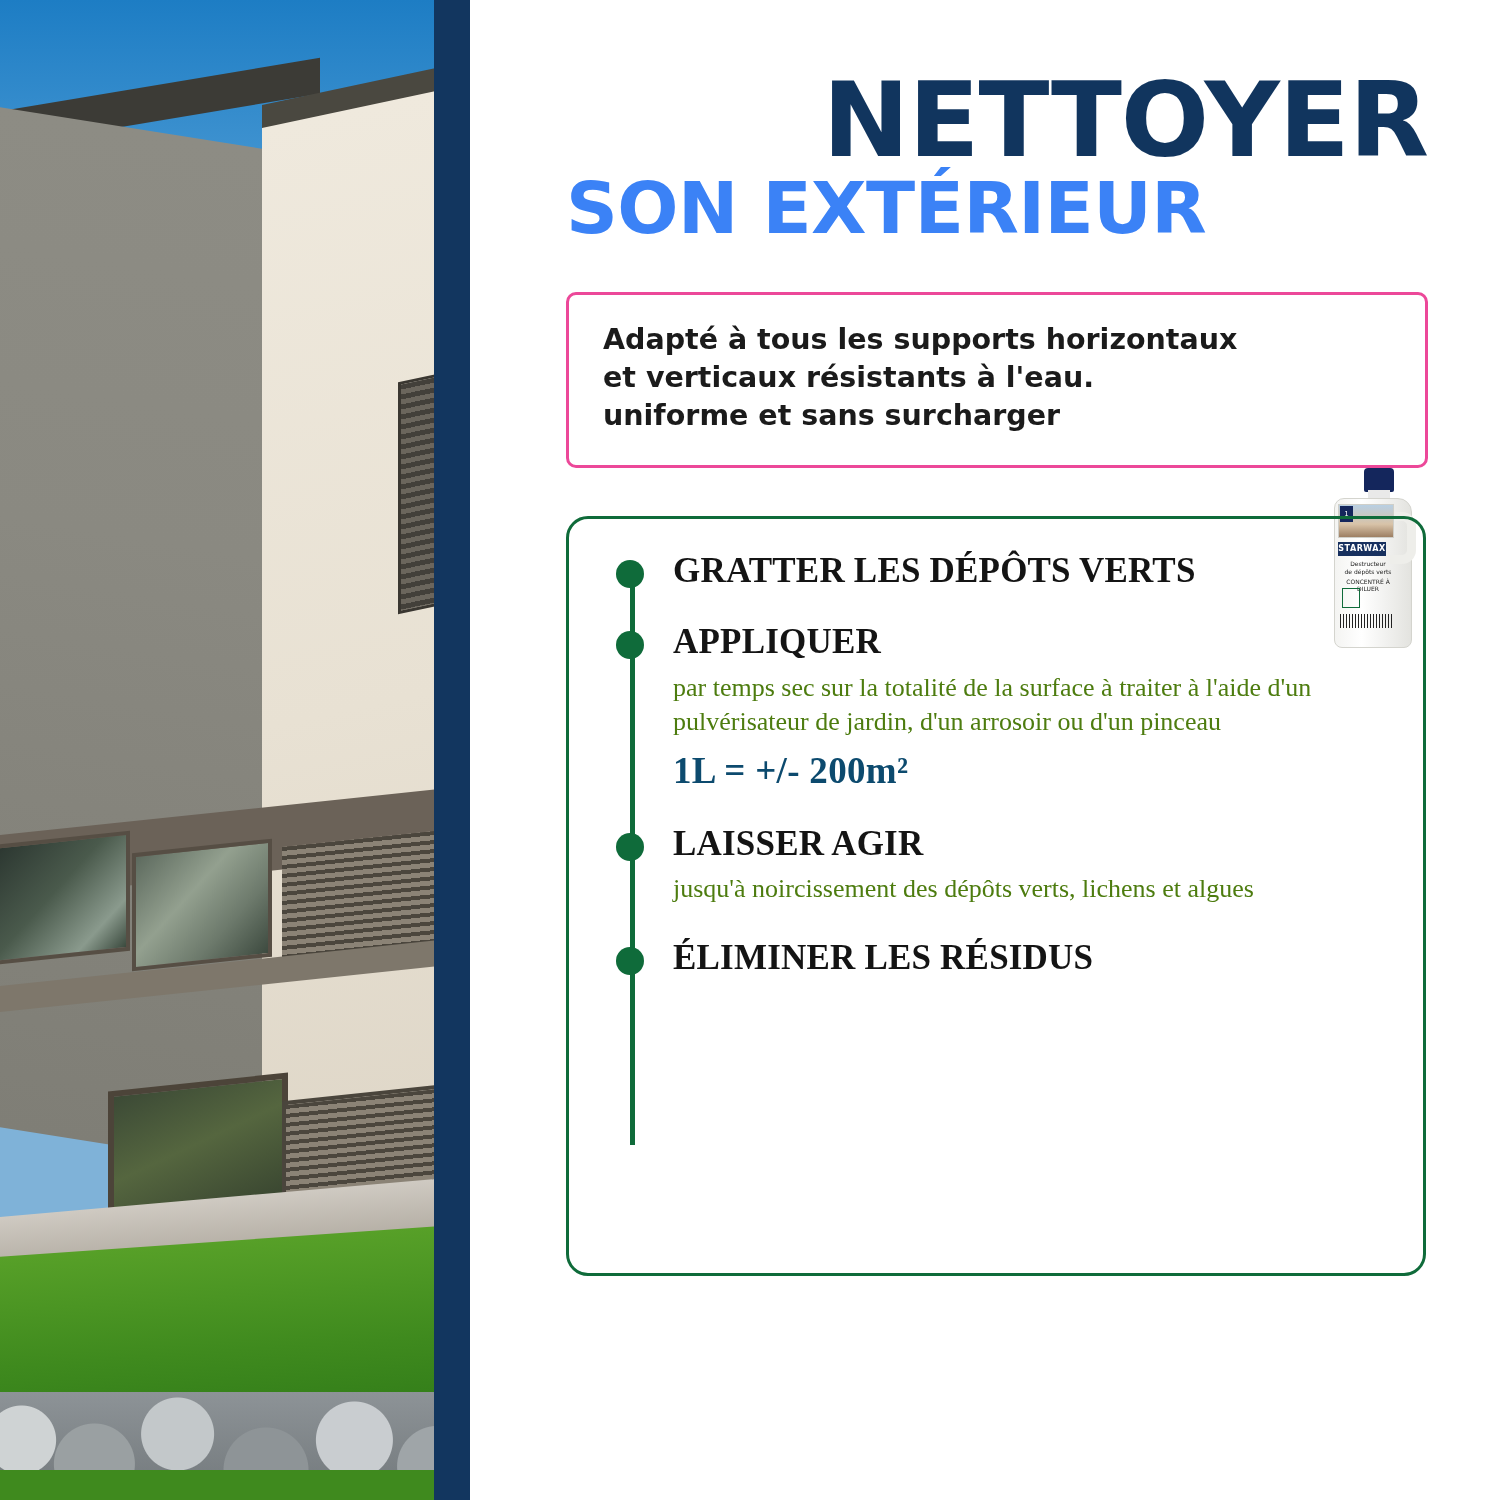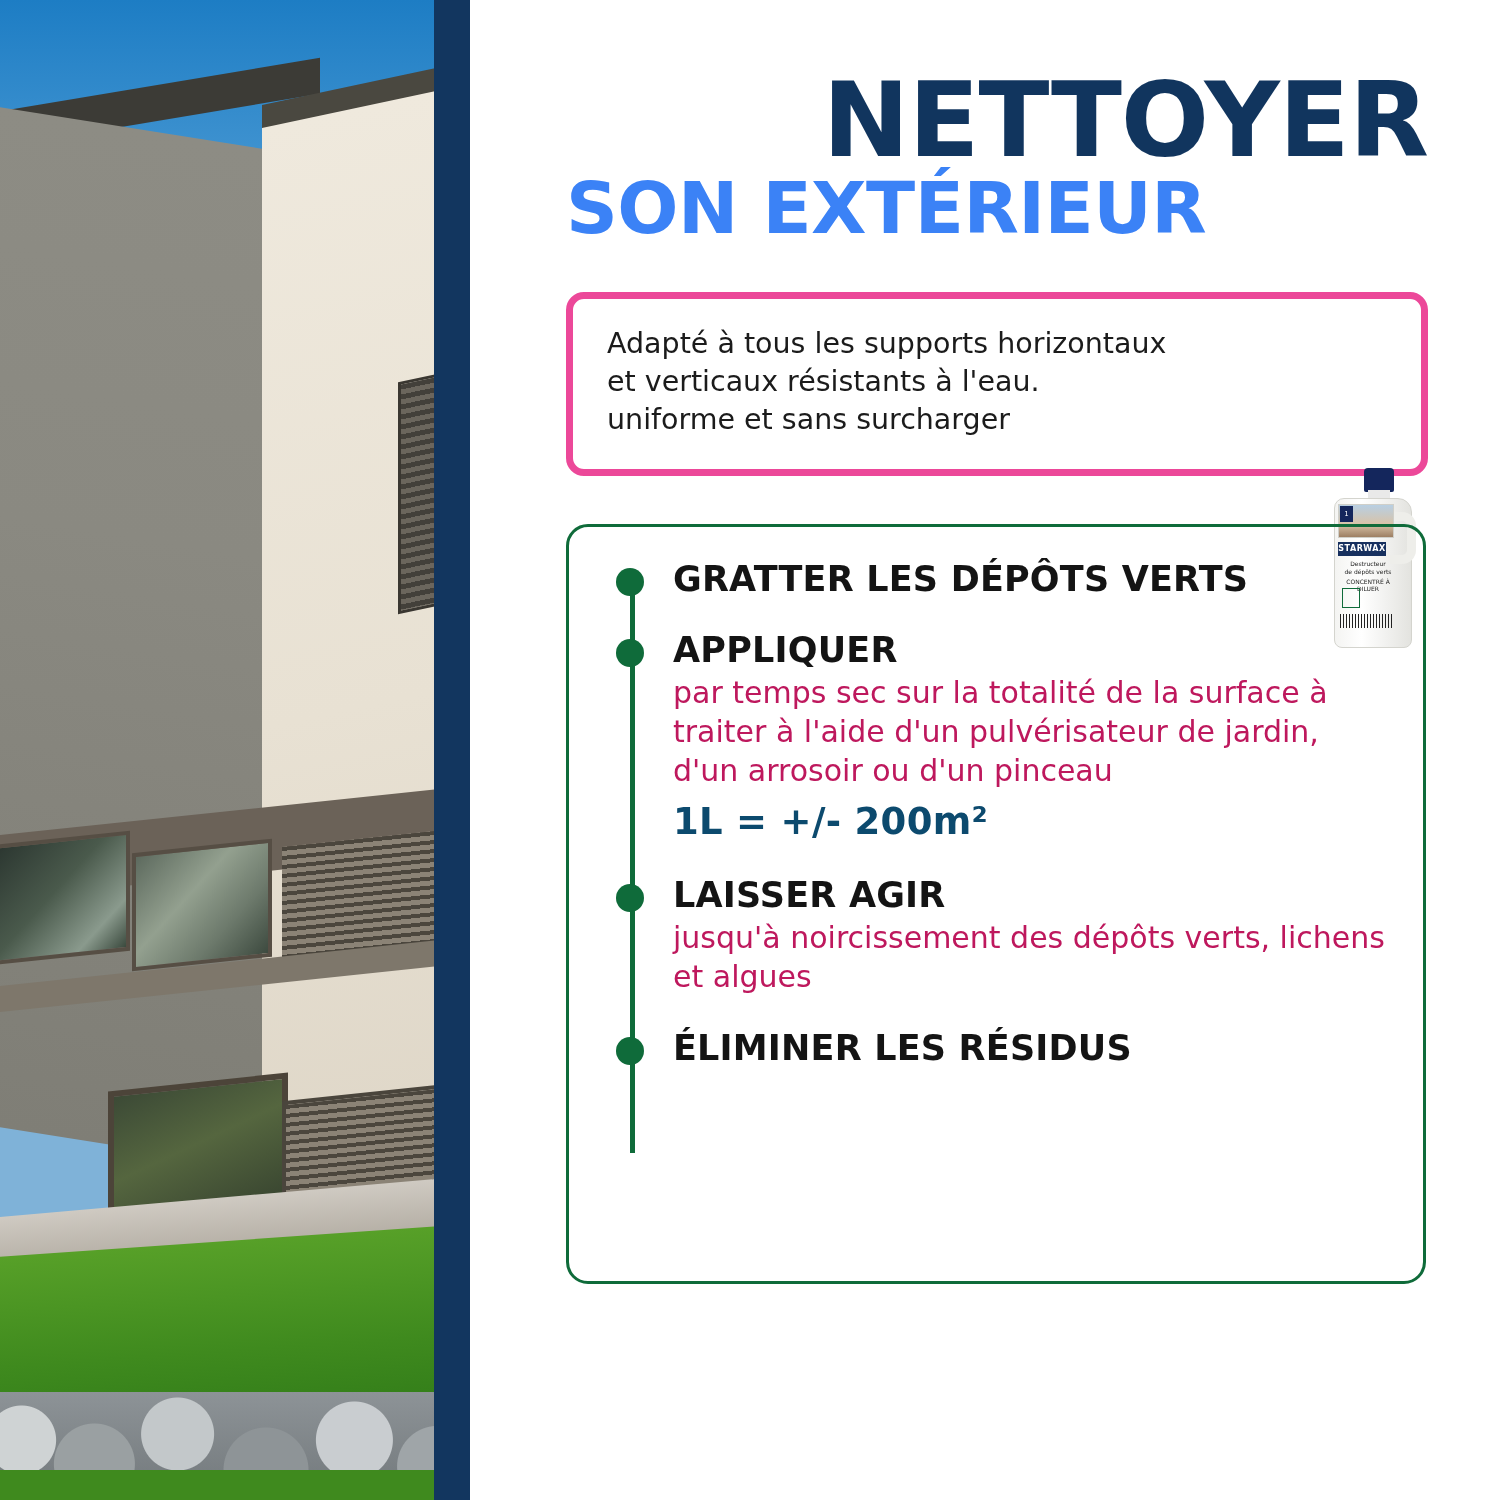--- a/index.html
+++ b/index.html
@@ -154,24 +154,25 @@
     font-weight:bold;
     font-size:72px;
     line-height:1.0;
     letter-spacing:-0.5px;
     color:#3b82f6;
     margin:0 0 0 0;
   }
 
   .intro-box{
     margin-top:48px;
-    border:7px solid #ec4899;
-    border-radius:18px;
+    border:3px solid #ec4899;
+    border-radius:10px;
     padding:26px 34px 30px 34px;
     max-width:860px;
+    font-weight:bold;
   }
   .intro-line{
     font-size:28.5px;
     line-height:1.34;
     color:#1b1b1b;
     font-family:"DejaVu Sans", sans-serif;
   }
 
   .steps-box{
     position:relative;
@@ -188,41 +189,42 @@
     left:61px;
     top:66px;
     bottom:128px;
     width:5px;
     background:#0f6b3a;
   }
   .step{
     position:relative;
     padding-left:70px;
     margin-bottom:34px;
+    font-family:Liberation Serif, serif;
   }
   .step:last-child{margin-bottom:0;}
   .dot{
     position:absolute;
     left:13px;top:7px;
     width:28px;height:28px;
     border-radius:50%;
     background:#0f6b3a;
   }
   .step-title{
     font-weight:bold;
     font-size:35px;
     line-height:1.05;
     color:#141414;
     letter-spacing:0.2px;
   }
   .step-body{
-    font-size:30px;
+    font-size:26px;
     line-height:1.3;
-    color:#be185d;
-    margin-top:4px;
+    color:#4d7c0f;
+    margin-top:10px;
   }
   .yield{
     font-weight:bold;
     font-size:37px;
     color:#0c4a6e;
     margin-top:10px;
     letter-spacing:0.3px;
   }
 
   

